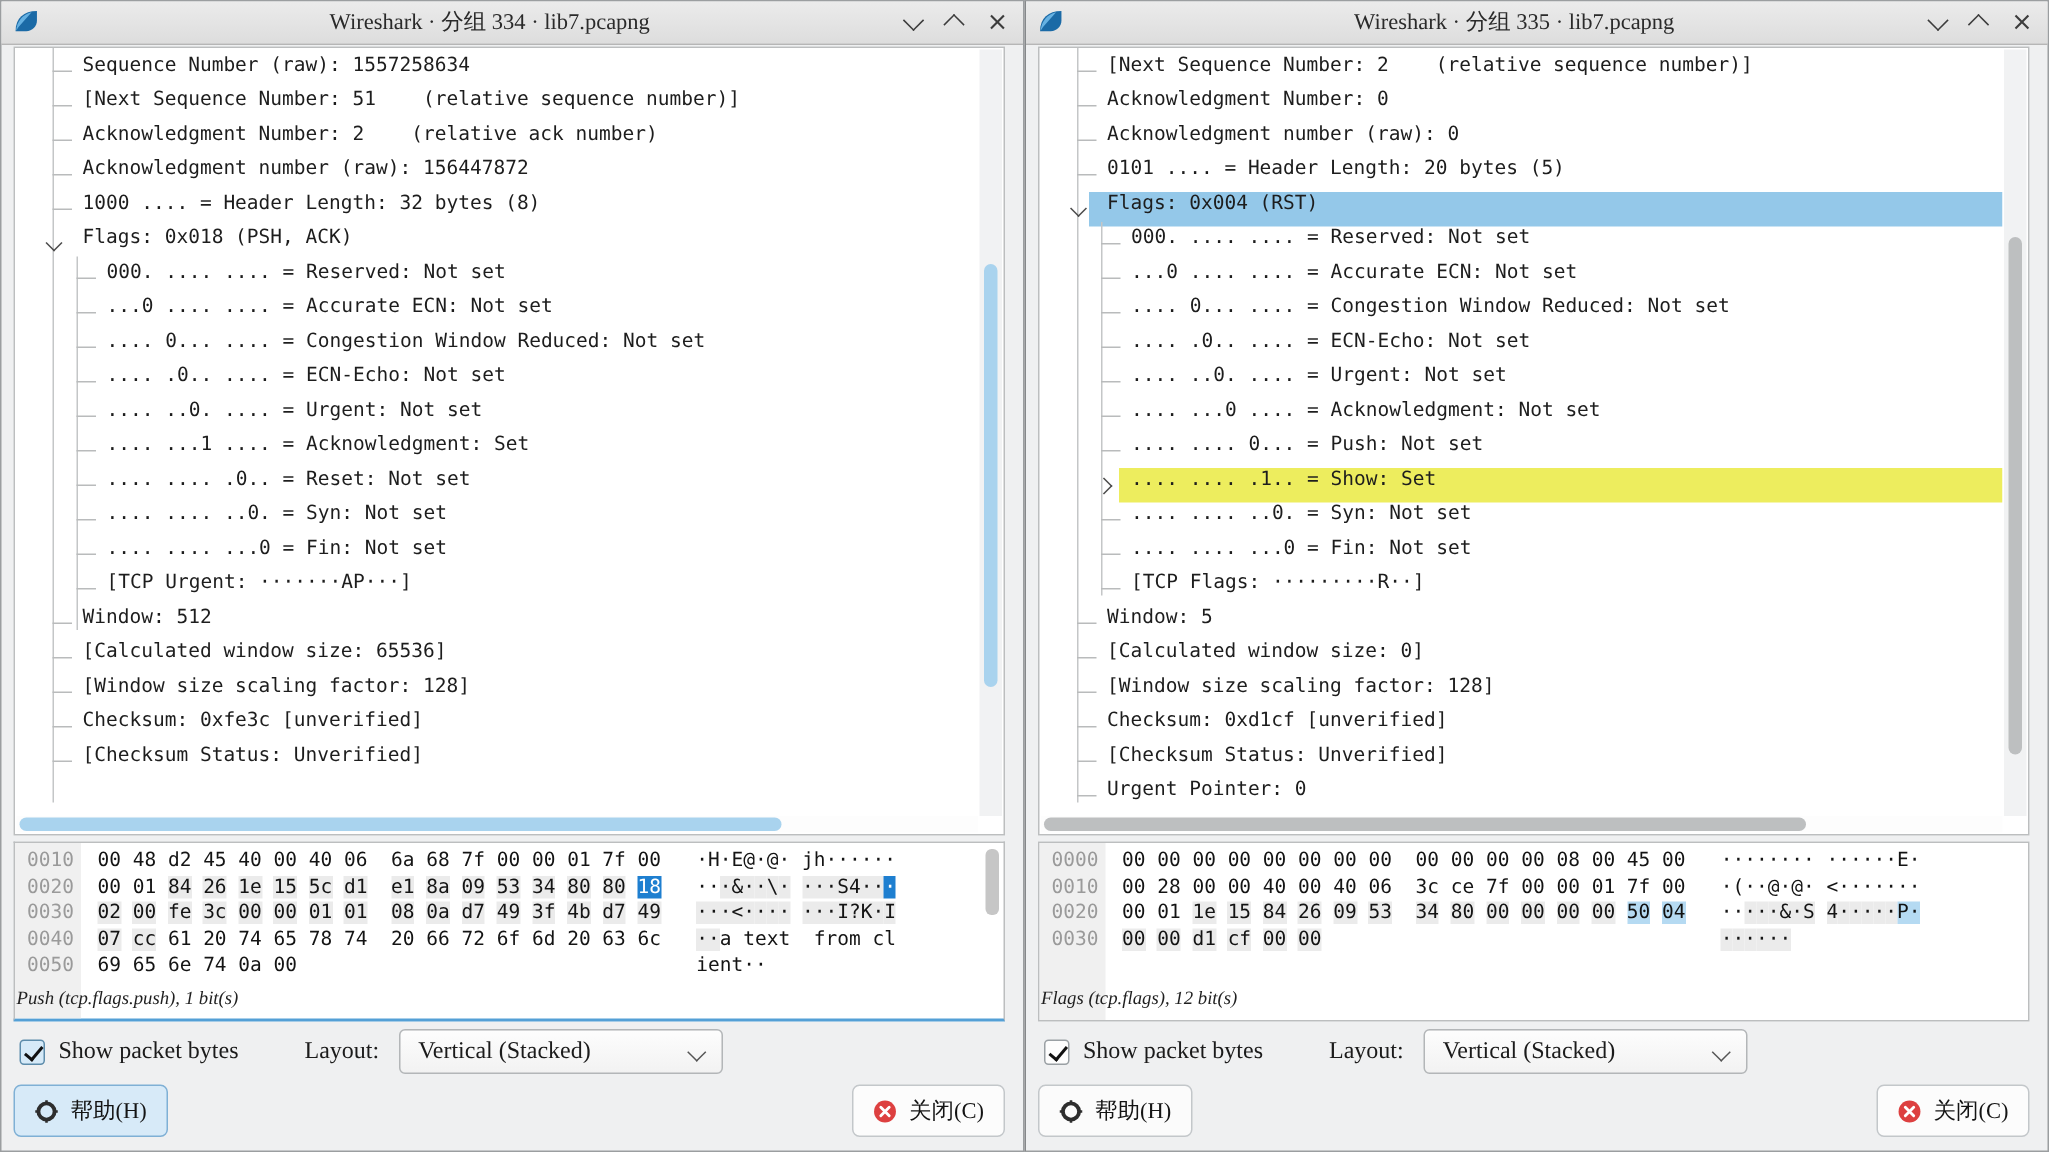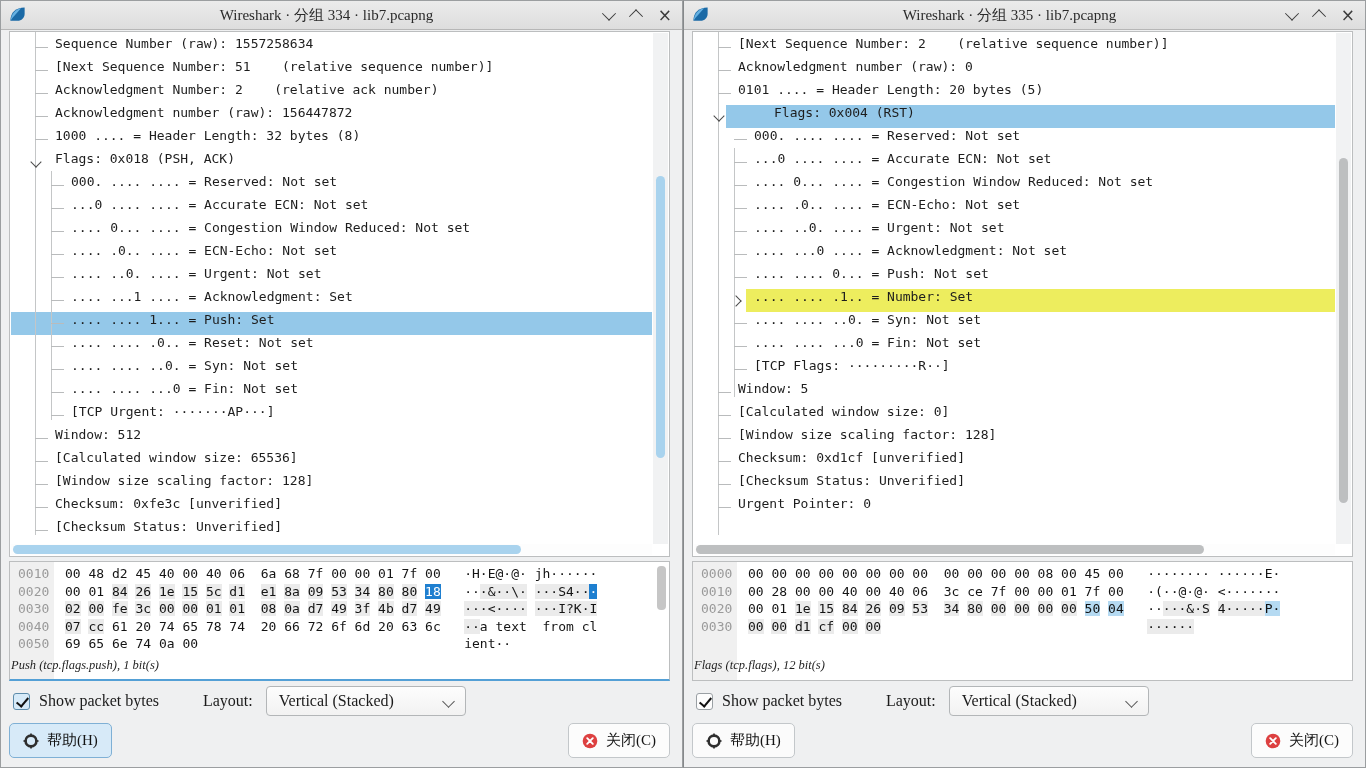--- a/index.html
+++ b/index.html
@@ -31,21 +31,21 @@
   .trow.lv1::before{left:24px;width:13px;}
   .trow.lv2::before{left:40px;width:13px;}
   .trow.has-chev::before{display:none;}
   .tlabel{position:relative;z-index:2;}
   .lv1 .tlabel{margin-left:44px;} .lv2 .tlabel{margin-left:60px;}
   .chev{position:absolute;width:7px;height:7px;border-right:1.6px solid #4a4a4a;
         border-bottom:1.6px solid #4a4a4a;z-index:3;}
   .chev.down{left:21px;top:7px;transform:rotate(45deg);}
   .chev.right{left:38px;top:8px;transform:rotate(-45deg);}
   .hl-blue{background:#94c8e9;}
-  #win1 .hl-blue{background:linear-gradient(to right,transparent 32px,#94c8e9 32px);padding-left:36px;}
+  #win1 .hl-blue{background:linear-gradient(to right,transparent 32px,#94c8e9 32px);}
   .hl-yellow{background:linear-gradient(to right,transparent 52px,#eded5e 52px);}
   .spine{position:absolute;width:1px;background:#c4c6c7;z-index:1;}
 
   .vscroll{position:absolute;top:1px;right:1px;width:15px;bottom:12px;background:#f1f2f3;}
   .vthumb{position:absolute;left:3px;width:9px;border-radius:5px;}
   .hscroll{position:absolute;left:1px;right:17px;bottom:1px;height:11px;background:#fdfdfd;}
   .hthumb{position:absolute;top:1px;height:9px;border-radius:5px;}
   .focused .vthumb,.focused .hthumb{background:#a9d3ee;}
   .unfocused .vthumb,.unfocused .hthumb{background:#bdbfc0;}
 
@@ -66,21 +66,21 @@
   
   .statusline{position:absolute;top:657px;left:10px;right:10px;font-style:italic;
               font-size:12.5px;color:#1f1f1f;}
   .controls{position:absolute;top:683px;left:12px;right:10px;height:34px;display:flex;align-items:center;font-size:16px;color:#1b1b1b;}
   .cbx{width:17px;height:17px;border-radius:3px;box-sizing:border-box;position:relative;margin-right:9px;flex:none;}
   .focused .cbx{border:1px solid #5d8cab;background:#d6eaf8;}
   .unfocused .cbx{border:1px solid #9aa0a4;background:#fdfdfd;}
   .cbx::after{content:'';position:absolute;left:5px;top:1px;width:5px;height:10px;
               border-right:2px solid #111;border-bottom:2px solid #111;transform:rotate(40deg);}
   .layoutlbl{margin-left:44px;}
-  .selectbox{margin-left:13px;width:200px;height:30px;box-sizing:border-box;border:1px solid #b3b6b8;
+  .selectbox{margin-left:13px;width:216px;height:30px;box-sizing:border-box;border:1px solid #b3b6b8;
              border-radius:4px;background:linear-gradient(#fdfdfd,#f2f2f2);display:flex;align-items:center;
              padding:0 12px;position:relative;}
   .selchev{position:absolute;right:12px;top:10px;width:8px;height:8px;
            border-right:1.5px solid #555;border-bottom:1.5px solid #555;transform:rotate(45deg);}
 
   
   .btnrow{position:absolute;top:722px;left:8px;right:8px;height:38px;}
   .btn{position:absolute;top:0;height:35px;border-radius:5px;display:flex;align-items:center;
        gap:8px;padding:0 13px;font-size:15px;color:#141414;box-sizing:border-box;}
   .help-btn{left:0;}
@@ -119,21 +119,20 @@
           <div class="trow lv1"><span class="tlabel">Acknowledgment Number: 2    (relative ack number)</span></div>
           <div class="trow lv1"><span class="tlabel">Acknowledgment number (raw): 156447872</span></div>
           <div class="trow lv1"><span class="tlabel">1000 .... = Header Length: 32 bytes (8)</span></div>
           <div class="trow lv1 has-chev"><span class="chev down"></span><span class="tlabel">Flags: 0x018 (PSH, ACK)</span></div>
           <div class="trow lv2"><span class="tlabel">000. .... .... = Reserved: Not set</span></div>
           <div class="trow lv2"><span class="tlabel">...0 .... .... = Accurate ECN: Not set</span></div>
           <div class="trow lv2"><span class="tlabel">.... 0... .... = Congestion Window Reduced: Not set</span></div>
           <div class="trow lv2"><span class="tlabel">.... .0.. .... = ECN-Echo: Not set</span></div>
           <div class="trow lv2"><span class="tlabel">.... ..0. .... = Urgent: Not set</span></div>
           <div class="trow lv2"><span class="tlabel">.... ...1 .... = Acknowledgment: Set</span></div>
-          <div class="trow lv2 hl-blue"><span class="tlabel">.... .... 1... = Push: Set</span></div>
           <div class="trow lv2"><span class="tlabel">.... .... .0.. = Reset: Not set</span></div>
           <div class="trow lv2"><span class="tlabel">.... .... ..0. = Syn: Not set</span></div>
           <div class="trow lv2"><span class="tlabel">.... .... ...0 = Fin: Not set</span></div>
           <div class="trow lv2"><span class="tlabel">[TCP Urgent: ·······AP···]</span></div>
           <div class="trow lv1"><span class="tlabel">Window: 512</span></div>
           <div class="trow lv1"><span class="tlabel">[Calculated window size: 65536]</span></div>
           <div class="trow lv1"><span class="tlabel">[Window size scaling factor: 128]</span></div>
           <div class="trow lv1"><span class="tlabel">Checksum: 0xfe3c [unverified]</span></div>
           <div class="trow lv1"><span class="tlabel">[Checksum Status: Unverified]</span></div>
         </div>
@@ -200,31 +199,32 @@
         <span class="tbchev up"></span>
         <span class="tbx">×</span>
       </span>
     </header>
 
     <div class="treepane">
       <div class="rows">
         <div class="spine" style="left:24px;top:0;height:503px;"></div>
         <div class="spine" style="left:40px;top:116px;height:249px;"></div>
       <div class="trow lv1"><span class="tlabel">[Next Sequence Number: 2    (relative sequence number)]</span></div>
+          <div class="trow lv1"><span class="tlabel">Acknowledgment Number: 0</span></div>
           <div class="trow lv1"><span class="tlabel">Acknowledgment number (raw): 0</span></div>
           <div class="trow lv1"><span class="tlabel">0101 .... = Header Length: 20 bytes (5)</span></div>
           <div class="trow lv1 hl-blue has-chev"><span class="chev down"></span><span class="tlabel">Flags: 0x004 (RST)</span></div>
           <div class="trow lv2"><span class="tlabel">000. .... .... = Reserved: Not set</span></div>
           <div class="trow lv2"><span class="tlabel">...0 .... .... = Accurate ECN: Not set</span></div>
           <div class="trow lv2"><span class="tlabel">.... 0... .... = Congestion Window Reduced: Not set</span></div>
           <div class="trow lv2"><span class="tlabel">.... .0.. .... = ECN-Echo: Not set</span></div>
           <div class="trow lv2"><span class="tlabel">.... ..0. .... = Urgent: Not set</span></div>
           <div class="trow lv2"><span class="tlabel">.... ...0 .... = Acknowledgment: Not set</span></div>
           <div class="trow lv2"><span class="tlabel">.... .... 0... = Push: Not set</span></div>
-          <div class="trow lv2 hl-yellow has-chev"><span class="chev right"></span><span class="tlabel">.... .... .1.. = Number: Set</span></div>
+          <div class="trow lv2 hl-yellow has-chev"><span class="chev right"></span><span class="tlabel">.... .... .1.. = Show: Set</span></div>
           <div class="trow lv2"><span class="tlabel">.... .... ..0. = Syn: Not set</span></div>
           <div class="trow lv2"><span class="tlabel">.... .... ...0 = Fin: Not set</span></div>
           <div class="trow lv2"><span class="tlabel">[TCP Flags: ·········R··]</span></div>
           <div class="trow lv1"><span class="tlabel">Window: 5</span></div>
           <div class="trow lv1"><span class="tlabel">[Calculated window size: 0]</span></div>
           <div class="trow lv1"><span class="tlabel">[Window size scaling factor: 128]</span></div>
           <div class="trow lv1"><span class="tlabel">Checksum: 0xd1cf [unverified]</span></div>
           <div class="trow lv1"><span class="tlabel">[Checksum Status: Unverified]</span></div>
           <div class="trow lv1"><span class="tlabel">Urgent Pointer: 0</span></div>
         </div>

